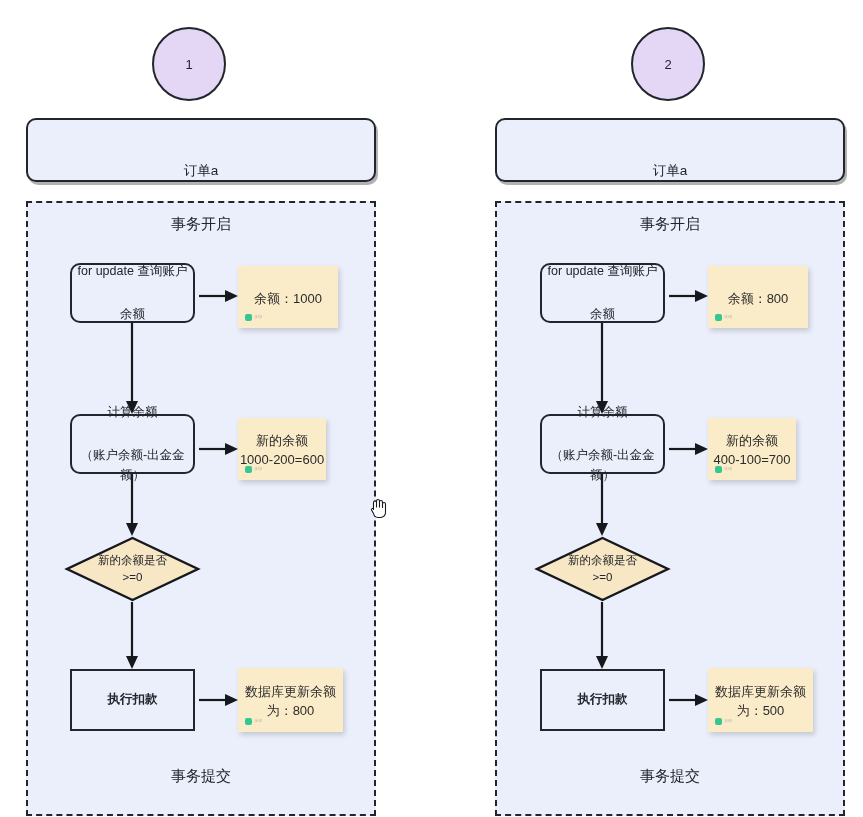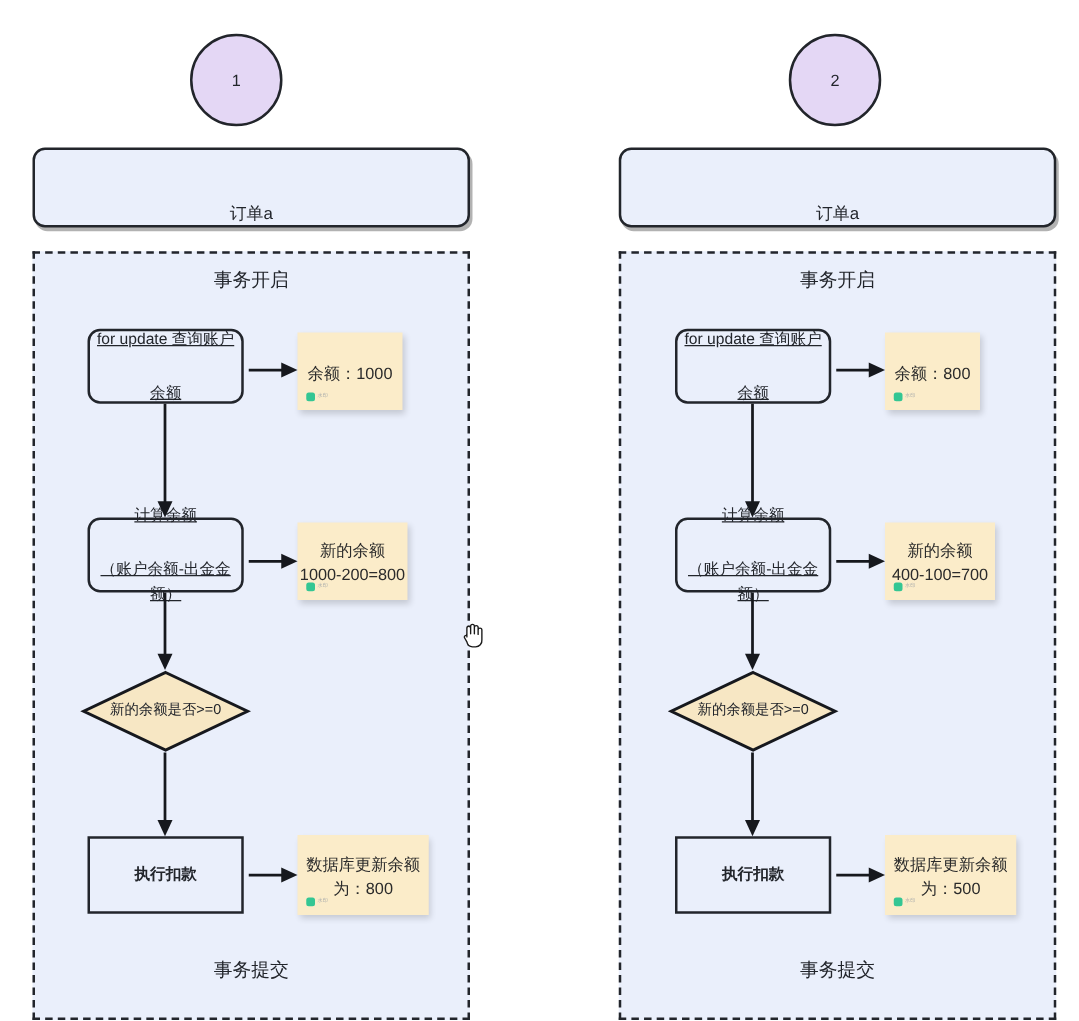--- a/index.html
+++ b/index.html
@@ -79,42 +79,42 @@
     box-sizing: border-box;
     display: flex;
     flex-direction: column;
     align-items: center;
     justify-content: center;
     text-align: center;
     font-size: 12.5px;
     line-height: 1.55;
     color: #22252b;
   }
-  .node.rounded { border-radius: 10px; text-decoration: underline; }
+  .node.rounded { border-radius: 10px; }
   .node.square  { border-radius: 0; font-weight: bold; }
   .node .line2 { display: block; margin-top: 24px; }
 
   
   .diamond-wrap {
     position: absolute;
   }
   .diamond-wrap svg {
     position: absolute;
     left: 0;
     top: 0;
     overflow: visible;
   }
   .diamond-label {
     position: absolute;
     left: 0;
     top: 0;
     width: 100%;
     height: 100%;
     display: flex;
-    flex-direction: row;
+    flex-direction: column;
     align-items: center;
     justify-content: center;
     text-align: center;
     font-size: 11.5px;
     line-height: 1.5;
     color: #22252b;
     pointer-events: none;
   }
 
   
@@ -221,34 +221,34 @@
     <div class="diamond-label">
       <span>新的余额是否</span>
       <span>&gt;=0</span>
     </div>
   </div>
 
   <div class="node square" style="left:70px; top:669px; width:125px; height:62px;">
     <span class="line1">执行扣款</span>
   </div>
 
-  <div class="note" style="left:238px; top:266px; width:84px; height:62px;">
+  <div class="note" style="left:238px; top:266px; width:100px; height:62px;">
     <div class="note-body">
       <span class="note-line">余额：1000</span>
     </div>
     <div class="watermark">
       <span class="wm-dot"></span>
       <span class="wm-text">水印</span>
     </div>
   </div>
 
   <div class="note" style="left:238px; top:418px; width:88px; height:62px;">
     <div class="note-body">
       <span class="note-line">新的余额</span>
-      <span class="note-line">1000-200=800</span>
+      <span class="note-line">1000-200=600</span>
     </div>
     <div class="watermark">
       <span class="wm-dot"></span>
       <span class="wm-text">水印</span>
     </div>
   </div>
 
   <div class="note" style="left:238px; top:668px; width:105px; height:64px;">
     <div class="note-body">
       <span class="note-line">数据库更新余额</span>
@@ -311,21 +311,21 @@
     <div class="diamond-label">
       <span>新的余额是否</span>
       <span>&gt;=0</span>
     </div>
   </div>
 
   <div class="node square" style="left:540px; top:669px; width:125px; height:62px;">
     <span class="line1">执行扣款</span>
   </div>
 
-  <div class="note" style="left:708px; top:266px; width:76px; height:62px;">
+  <div class="note" style="left:708px; top:266px; width:100px; height:62px;">
     <div class="note-body">
       <span class="note-line">余额：800</span>
     </div>
     <div class="watermark">
       <span class="wm-dot"></span>
       <span class="wm-text">水印</span>
     </div>
   </div>
 
   <div class="note" style="left:708px; top:418px; width:88px; height:62px;">

